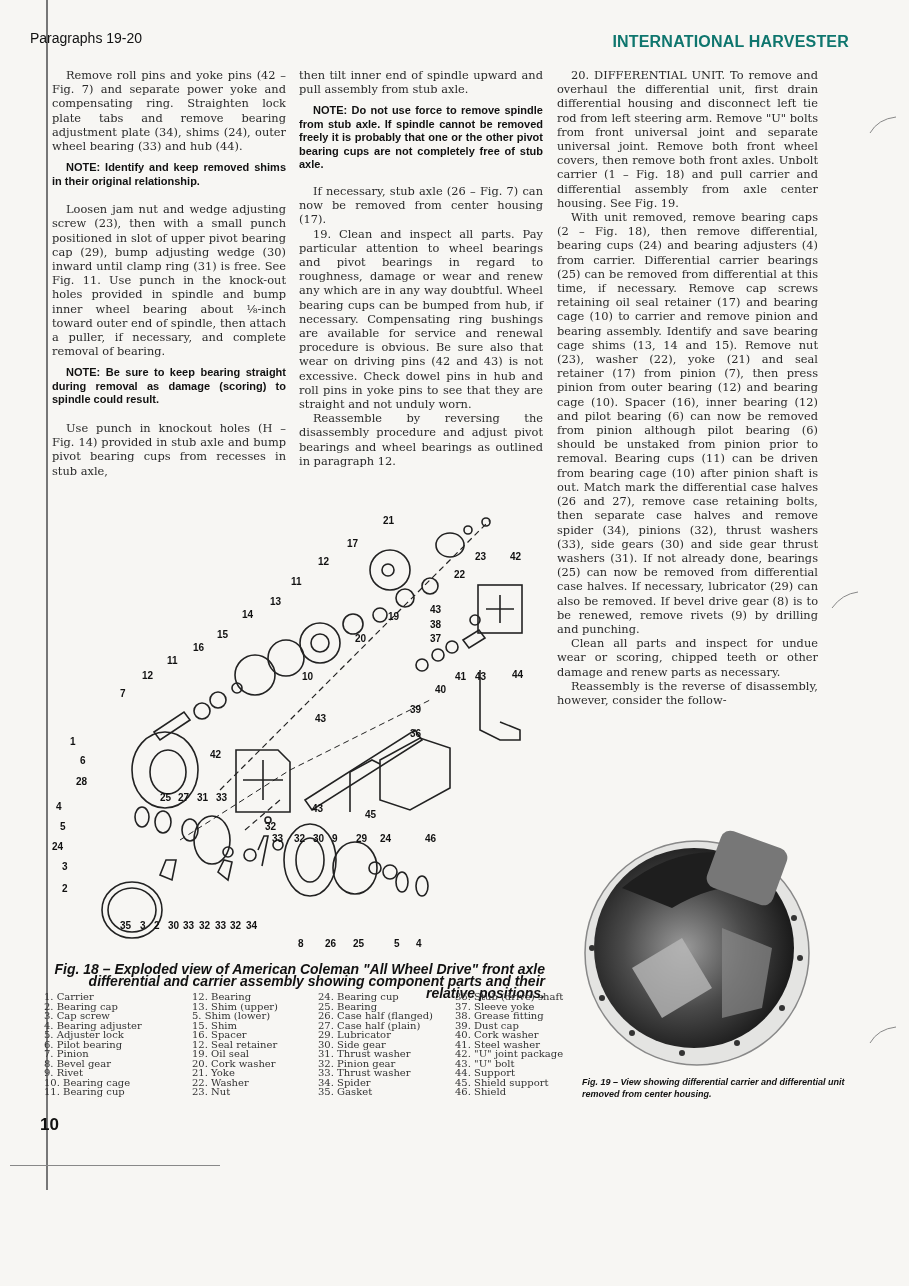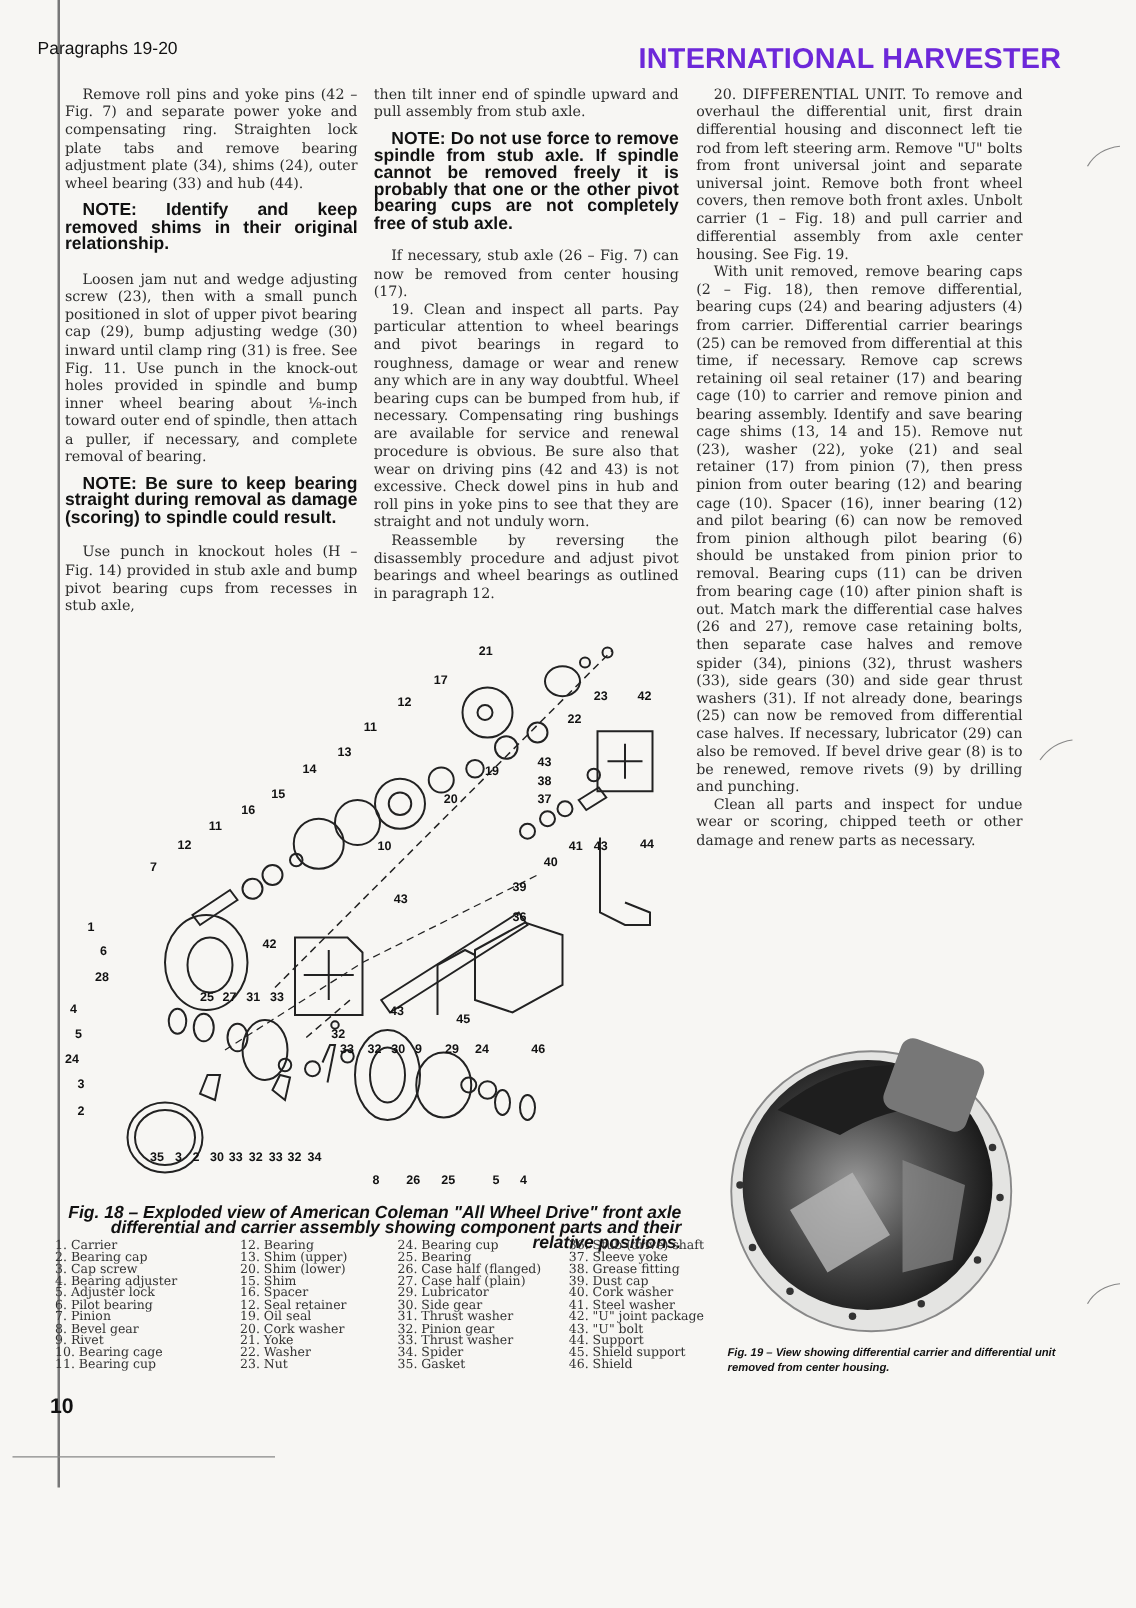--- a/index.html
+++ b/index.html
@@ -9,30 +9,30 @@
     font-family:"DejaVu Serif","Liberation Serif",serif;
   }
   .binding-line { position:absolute; left:46px; top:0; width:1.5px; height:1190px; background:#777; }
   .footer-rule { position:absolute; left:10px; top:1165px; width:210px; height:1px; background:#888; }
   .hdr-left {
     position:absolute; left:30px; top:30px; font-family:"Liberation Sans",sans-serif;
     font-weight:normal; font-size:14px; color:#111;
   }
   .hdr-right {
     position:absolute; right:60px; top:33px; font-family:"Liberation Sans",sans-serif;
-    font-weight:bold; font-size:23px; color:#6d28d9; letter-spacing:0.2px;
+    font-weight:bold; font-size:16px; color:#0f766e; letter-spacing:0.2px;
   }
   .col {
     position:absolute; font-size:11.4px; line-height:14.2px; text-align:justify;
     color:#2a2a2a;
   }
   .col p { margin:0; text-indent:14px; }
   .col p.gap { margin-top:8px; }
   .col p.note {
-    font-family:"Liberation Sans",sans-serif; font-weight:bold; font-size:14px;
+    font-family:"Liberation Sans",sans-serif; font-weight:bold; font-size:11px;
     line-height:13.5px; text-indent:14px; margin:8px 0 0 0; color:#111;
   }
   .col1 { left:52px; top:68px; width:234px; }
   .col2 { left:299px; top:68px; width:244px; }
   .col3 { left:557px; top:68px; width:261px; }
 
   .diagram { position:absolute; left:50px; top:500px; width:500px; height:455px; }
   .diagram svg { width:100%; height:100%; }
   .cal {
     font-family:"Liberation Sans",sans-serif; font-weight:bold; font-size:10px; fill:#111;
@@ -81,20 +81,21 @@
   <p class="note">NOTE: Do not use force to remove spindle from stub axle. If spindle cannot be removed freely it is probably that one or the other pivot bearing cups are not completely free of stub axle.</p>
   <p class="gap" style="margin-top:12px">If necessary, stub axle (26 – Fig. 7) can now be removed from center housing (17).</p>
   <p>19. Clean and inspect all parts. Pay particular attention to wheel bearings and pivot bearings in regard to roughness, damage or wear and renew any which are in any way doubtful. Wheel bearing cups can be bumped from hub, if necessary. Compensating ring bushings are available for service and renewal procedure is obvious. Be sure also that wear on driving pins (42 and 43) is not excessive. Check dowel pins in hub and roll pins in yoke pins to see that they are straight and not unduly worn.</p>
   <p>Reassemble by reversing the disassembly procedure and adjust pivot bearings and wheel bearings as outlined in paragraph 12.</p>
 </div>
 
 <div class="col col3">
   <p>20. DIFFERENTIAL UNIT. To remove and overhaul the differential unit, first drain differential housing and disconnect left tie rod from left steering arm. Remove "U" bolts from front universal joint and separate universal joint. Remove both front wheel covers, then remove both front axles. Unbolt carrier (1 – Fig. 18) and pull carrier and differential assembly from axle center housing. See Fig. 19.</p>
   <p>With unit removed, remove bearing caps (2 – Fig. 18), then remove differential, bearing cups (24) and bearing adjusters (4) from carrier. Differential carrier bearings (25) can be removed from differential at this time, if necessary. Remove cap screws retaining oil seal retainer (17) and bearing cage (10) to carrier and remove pinion and bearing assembly. Identify and save bearing cage shims (13, 14 and 15). Remove nut (23), washer (22), yoke (21) and seal retainer (17) from pinion (7), then press pinion from outer bearing (12) and bearing cage (10). Spacer (16), inner bearing (12) and pilot bearing (6) can now be removed from pinion although pilot bearing (6) should be unstaked from pinion prior to removal. Bearing cups (11) can be driven from bearing cage (10) after pinion shaft is out. Match mark the differential case halves (26 and 27), remove case retaining bolts, then separate case halves and remove spider (34), pinions (32), thrust washers (33), side gears (30) and side gear thrust washers (31). If not already done, bearings (25) can now be removed from differential case halves. If necessary, lubricator (29) can also be removed. If bevel drive gear (8) is to be renewed, remove rivets (9) by drilling and punching.</p>
   <p>Clean all parts and inspect for undue wear or scoring, chipped teeth or other damage and renew parts as necessary.</p>
+  <p>Reassembly is the reverse of disassembly, however, consider the follow-</p>
 </div>
 
 <div class="diagram">
   <svg viewBox="0 0 500 455">
     <g fill="none" stroke="#222" stroke-width="1.6">
 
       <path d="M170 290 L440 20" stroke-dasharray="6,4" stroke-width="1.2"></path>
       <path d="M195 330 L230 300" stroke-dasharray="6,4" stroke-width="1.2"></path>
       <path d="M130 340 L240 270 L300 240 L380 200" stroke-dasharray="6,4" stroke-width="1"></path>
 
@@ -239,21 +240,21 @@
   <div>6. Pilot bearing</div>
   <div>7. Pinion</div>
   <div>8. Bevel gear</div>
   <div>9. Rivet</div>
   <div>10. Bearing cage</div>
   <div>11. Bearing cup</div>
 </div>
 <div class="legend leg2">
   <div>12. Bearing</div>
   <div>13. Shim (upper)</div>
-  <div>20. Shim (lower)</div>
+  <div>5. Shim (lower)</div>
   <div>15. Shim</div>
   <div>16. Spacer</div>
   <div>12. Seal retainer</div>
   <div>19. Oil seal</div>
   <div>20. Cork washer</div>
   <div>21. Yoke</div>
   <div>22. Washer</div>
   <div>23. Nut</div>
 </div>
 <div class="legend leg3">

